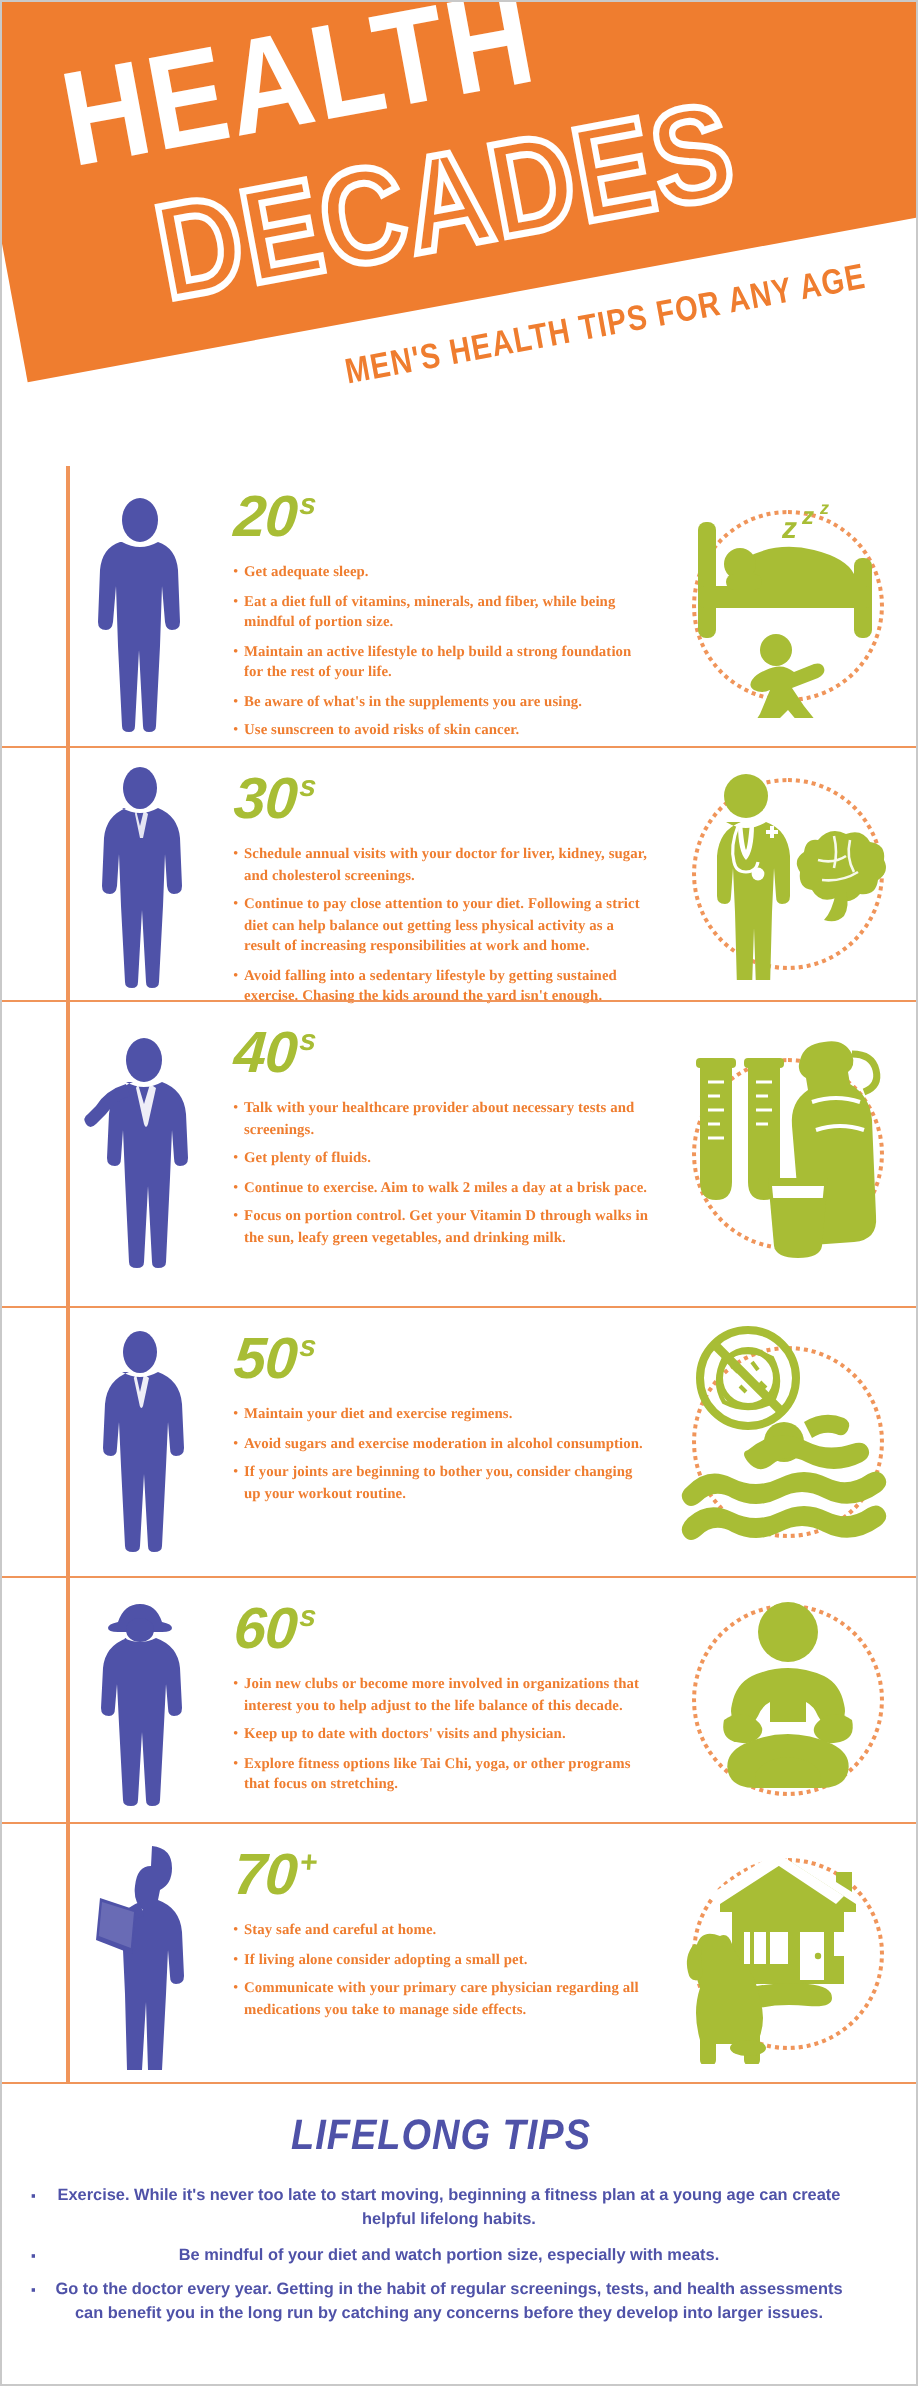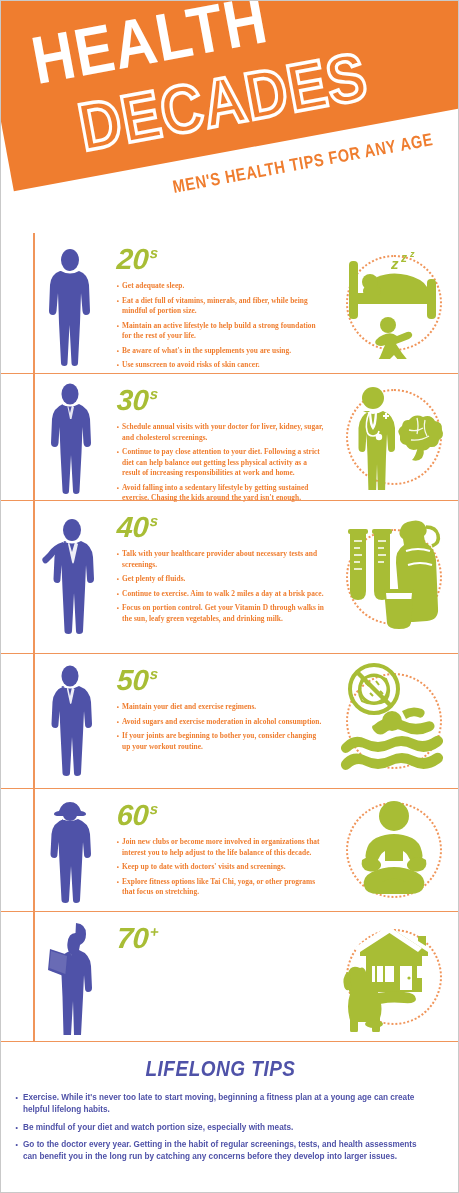--- a/index.html
+++ b/index.html
@@ -181,20 +181,21 @@
   }
   .footer ul { list-style:none; }
   .footer ul li {
     position:relative;
     color:#4f52a8;
     font-size:8.2px;
     font-weight:bold;
     line-height:1.5;
     padding-left:8px;
     margin-bottom:5px;
+    text-align:center;
   }
   .footer ul li:before {
     content:"\00B7";
     position:absolute; left:0; top:-1px;
     font-size:12px; line-height:1.2;
   }
 </style>
 </head>
 <body>
 
@@ -400,21 +401,21 @@
             <path d="M20 24 q8 4 16 0 q11 4 12 15 l1 20 q0 4 -4 4 q-3 0 -3 -4 l-1 -12 l-1 20 l-2 38 q0 3 -4 3 q-3 0 -3 -3 l-2 -34 l-2 34 q0 3 -3.5 3 q-4 0 -4 -3 l-2 -38 l-1 -20 l-1 12 q0 4 -3 4 q-4 0 -4 -4 l1 -20 q1 -11 12 -15 z"></path>
           </g>
         </svg>
       </div>
       <div class="body-col">
         <div class="decade">
           <span>60</span><sup>s</sup>
         </div>
         <ul class="tips">
           <li>Join new clubs or become more involved in organizations that interest you to help adjust to the life balance of this decade.</li>
-          <li>Keep up to date with doctors' visits and screenings.</li>
+          <li>Keep up to date with doctors' visits and physician.</li>
           <li>Explore fitness options like Tai Chi, yoga, or other programs that focus on stretching.</li>
         </ul>
       </div>
       <div class="icon-col">
         <div class="dot-ring"></div>
         <svg width="104" height="100" viewBox="0 0 104 100">
           <g fill="#a8bd35">
             <ellipse cx="52" cy="16" rx="15" ry="15"></ellipse>
             <path d="M34 38 q18 -8 36 0 q8 4 10 14 q2 8 -4 10 q-6 2 -9 -4 q-2 -5 -6 -7 l0 10 l-18 0 l0 -10 q-4 2 -6 7 q-3 6 -9 4 q-6 -2 -4 -10 q2 -10 10 -14 z"></path>
             <path d="M20 60 q8 -6 16 0 q5 4 2 8 q-4 5 -12 3 q-8 -2 -6 -11 z"></path>
@@ -437,20 +438,25 @@
             <path d="M30 34 q-6 2 -9 7 l-9 8 q-3 3 0 5 q3 2 5 -1 l8 -8 q3 -3 7 -4 z"></path>
             <path d="M10 32 l18 6 l-2 22 l-18 -7 z"></path>
             <path d="M11 34 l16 5 l-1.6 18 l-16 -6 z" fill="#ffffff" opacity="0.15"></path>
           </g>
         </svg>
       </div>
       <div class="body-col">
         <div class="decade">
           <span>70</span><sup>+</sup>
         </div>
+        <ul class="tips">
+          <li>Stay safe and careful at home.</li>
+          <li>If living alone consider adopting a small pet.</li>
+          <li>Communicate with your primary care physician regarding all medications you take to manage side effects.</li>
+        </ul>
       </div>
       <div class="icon-col">
         <div class="dot-ring"></div>
         <svg width="112" height="110" viewBox="0 0 112 110">
           <g fill="#a8bd35">
             <path d="M56 8 l34 22 l0 4 l-6 0 l0 36 l-56 0 l0 -36 l-6 0 l0 -4 z"></path>
             <path d="M80 14 l8 0 l0 10 l-8 -5 z"></path>
             <path d="M50 4 l34 22 l-4 4 l-30 -20 l-30 20 l-4 -4 z" fill="#ffffff"></path>
             <rect x="34" y="44" width="22" height="16" fill="#ffffff"></rect>
             <path d="M38 44 l0 16 M46 44 l0 16" stroke="#a8bd35" stroke-width="2"></path>

